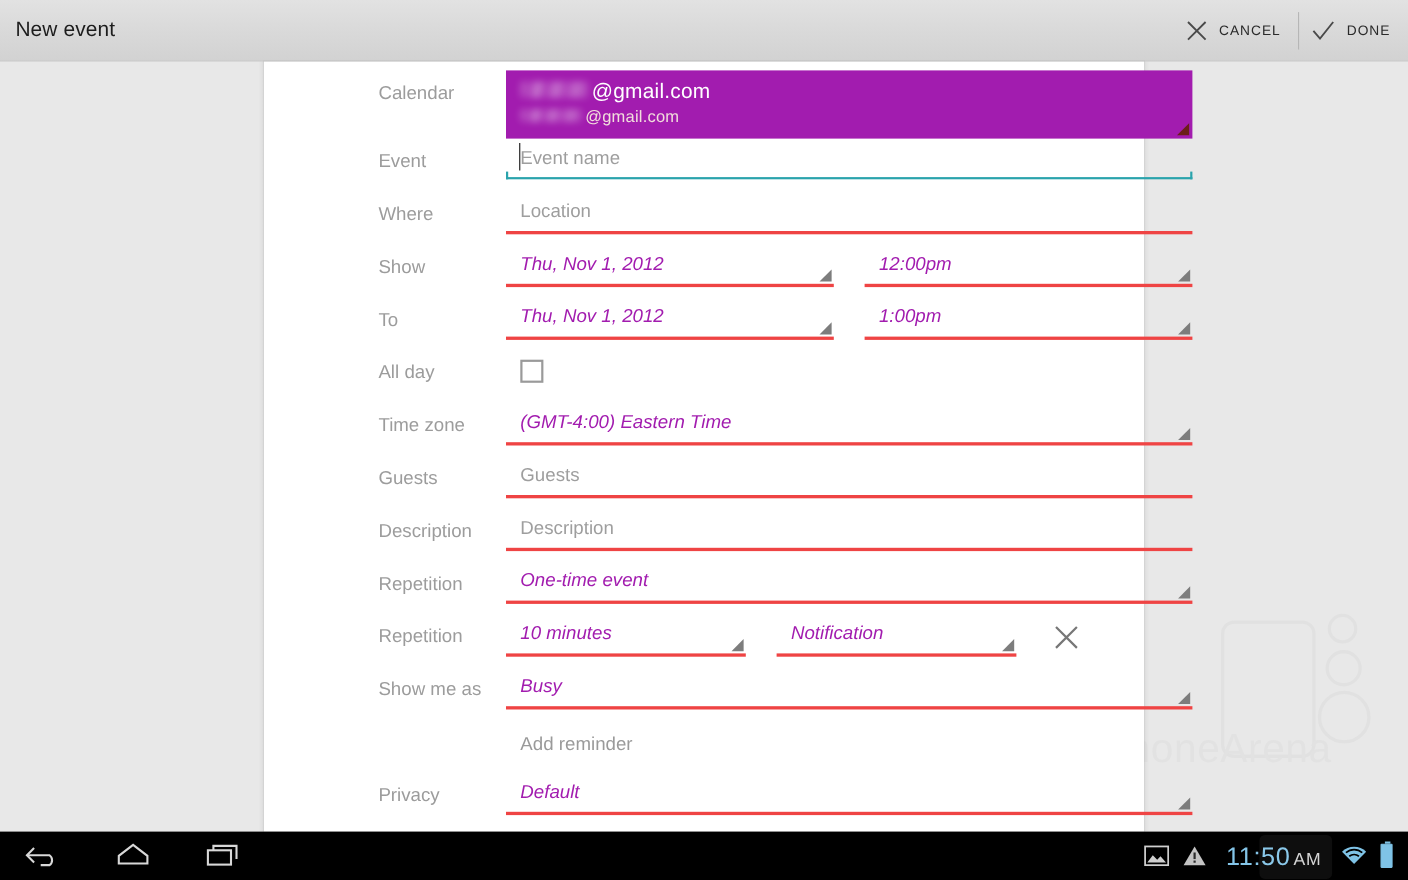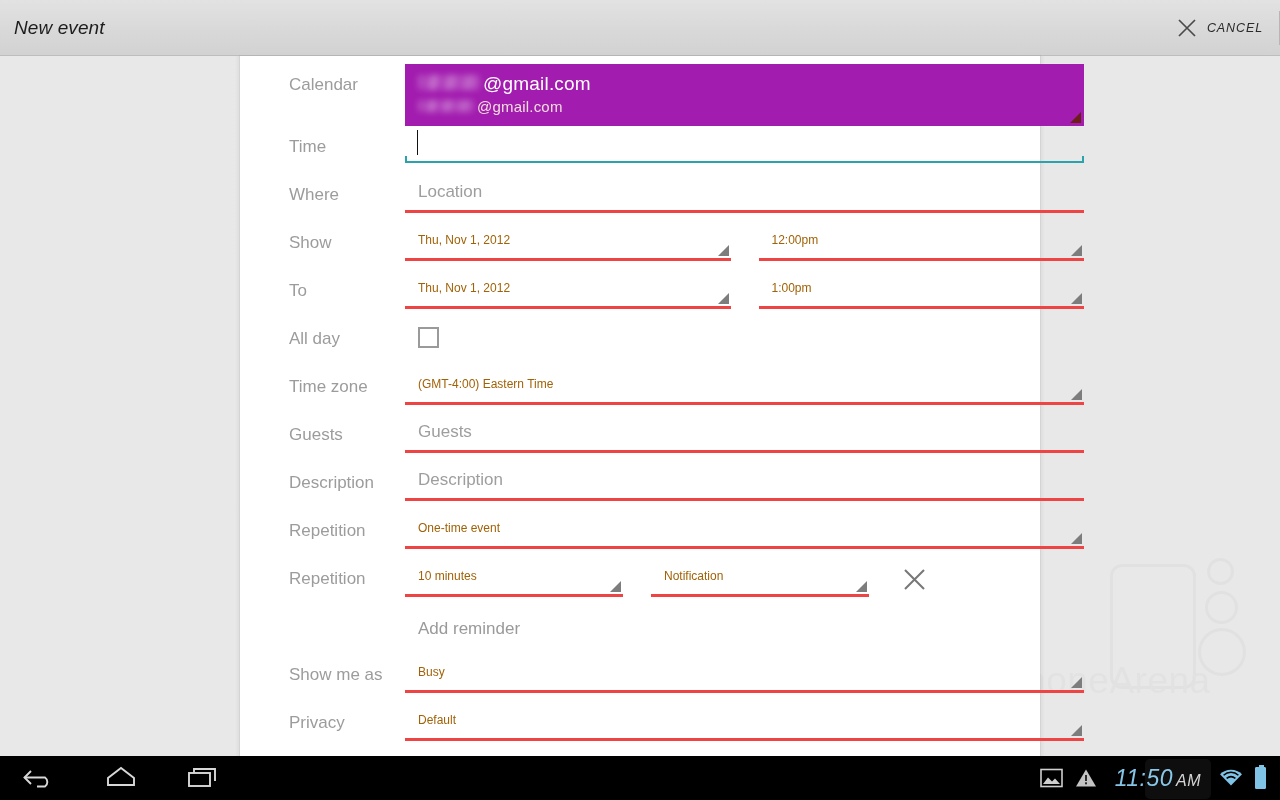--- a/index.html
+++ b/index.html
@@ -9,21 +9,21 @@
     background: #e9e9e9;
     overflow: hidden;
   }
   #screen { position: relative; width: 1280px; height: 800px; }
 
   
   .actionbar {
     position: absolute; left: 0; top: 0; width: 1280px; height: 56px;
     background: linear-gradient(to bottom, #e2e2e2 0%, #d9d9d9 52%, #d2d2d2 100%);
     border-bottom: 1px solid #bdbdbd;
-    display: flex; align-items: center; font-style: italic;
+    display: flex; align-items: center;
   }
   .ab-title {
     margin-left: 14px; font-size: 19px; color: #1d1d1d; letter-spacing: .1px;
   }
   .ab-actions { margin-left: auto; display: flex; align-items: center; height: 56px; }
   .ab-btn {
     display: flex; align-items: center; gap: 9px; height: 40px;
     padding: 0 16px 0 10px; cursor: default;
   }
   .ab-btn .lbl {
@@ -65,37 +65,37 @@
   .wm-c3 { right: -4px; top: 70px; width: 48px; height: 48px; background: #e8e8e8; }
   .wm-text {
     position: absolute; left: -28px; bottom: 6px;
     font-size: 37px; color: #dedede; letter-spacing: .5px; white-space: nowrap;
   }
   .wm-text b { font-weight: normal; }
 
   
   .form {
     position: absolute; left: 240px; top: 56px; width: 936px; bottom: 44px;
-    padding: 8px 92px 0 49px; overflow: hidden;
+    padding: 8px 92px 0 104px; overflow: hidden;
   }
   .row { display: flex; align-items: flex-start; min-height: 48px; }
   .label {
     width: 116px; flex: 0 0 116px; padding-top: 11px;
     font-size: 17px; color: #9c9c9c; line-height: 20px;
   }
   .fields { flex: 1; display: flex; gap: 28px; }
 
   
   .field {
     position: relative; flex: 1;
     border-bottom: 3px solid #ef4444;
     padding: 7px 2px 7px 13px;
     min-height: 37px;
   }
-  .field .val { font-size: 12px; color: #a16207; line-height: 22px; white-space: nowrap; }
+  .field .val { font-size: 17px; color: #a21caf; line-height: 22px; white-space: nowrap; font-style: italic; }
   .field .ph  { font-size: 17px; color: #9e9e9e; line-height: 22px; white-space: nowrap; }
   .caret {
     position: absolute; right: 2px; bottom: 2px;
     width: 0; height: 0;
     border-left: 11px solid transparent;
     border-bottom: 11px solid #7d7d7d;
   }
   .field.focused {
     border-bottom: 2px solid #2aa3ac;
     padding-bottom: 6px;
@@ -152,21 +152,21 @@
   .half { flex: 0 0 218px; }
   .half2 { flex: 0 0 218px; }
 
   
   .navbar {
     position: absolute; left: 0; bottom: 0; width: 1280px; height: 44px;
     background: #000; display: flex; align-items: center;
   }
   .nav-btns { display: flex; align-items: center; gap: 48px; padding-left: 22px; }
   .statusarea {
-    margin-left: auto; display: flex; align-items: center; gap: 12px; padding-right: 14px; font-style: italic;
+    margin-left: auto; display: flex; align-items: center; gap: 12px; padding-right: 14px;
   }
   .clock { font-size: 23px; color: #84c5e8; letter-spacing: .5px; font-weight: 300; }
   .ampm { font-size: 16px; color: #d3d3d3; letter-spacing: .5px; margin-left: 3px; }
   .clock-wrap { position: relative; display: flex; align-items: baseline; padding: 2px 6px; }
   .clock-hl {
     position: absolute; left: 36px; top: -4px; width: 66px; height: 40px;
     background: rgba(255,255,255,.055); border-radius: 5px;
   }
   .battery {
     width: 11px; height: 22px; border: 1px solid #7fc3e6; background: #7fc3e6; border-radius: 1px;
@@ -190,20 +190,28 @@
         <span>
           <svg width="22" height="22" viewBox="0 0 22 22">
             <path d="M3 3 L19 19 M19 3 L3 19" stroke="#4a4a4a" stroke-width="1.7" fill="none"></path>
           </svg>
         </span>
         <span class="lbl">CANCEL</span>
       </div>
 
       <div class="ab-divider"></div>
 
+      <div class="ab-btn">
+        <span>
+          <svg width="24" height="22" viewBox="0 0 24 22">
+            <path d="M3 11 L9 18 L21 3" stroke="#4a4a4a" stroke-width="1.7" fill="none"></path>
+          </svg>
+        </span>
+        <span class="lbl">DONE</span>
+      </div>
 
     </div>
   </div>
 
   <div class="bg-left"></div>
   <div class="bg-right">
     <div class="watermark">
       <div class="wm-phone"></div>
       <div class="wm-c1"></div>
       <div class="wm-c2"></div>
@@ -230,24 +238,25 @@
           <div class="cal-line2">
             <span class="blur2"></span>
             <span class="cal-dom2">@gmail.com</span>
           </div>
           <div class="cal-caret"></div>
         </div>
       </div>
     </div>
 
     <div class="row">
-      <div class="label">Time</div>
+      <div class="label">Event</div>
       <div class="fields">
         <div class="field focused">
           <div class="textcursor"></div>
+          <div class="ph">Event name</div>
         </div>
       </div>
     </div>
 
     <div class="row">
       <div class="label">Where</div>
       <div class="fields">
         <div class="field">
           <div class="ph">Location</div>
         </div>
@@ -342,33 +351,33 @@
           <span>
             <svg width="25" height="25" viewBox="0 0 25 25">
               <path d="M3 3 L22 22 M22 3 L3 22" stroke="#777777" stroke-width="2" fill="none"></path>
             </svg>
           </span>
         </div>
       </div>
     </div>
 
     <div class="row">
+      <div class="label">Show me as</div>
+      <div class="fields">
+        <div class="field">
+          <div class="val">Busy</div>
+          <div class="caret"></div>
+        </div>
+      </div>
+    </div>
+
+    <div class="row">
       <div class="label"></div>
       <div class="fields">
         <div class="addreminder">Add reminder</div>
-      </div>
-    </div>
-
-    <div class="row">
-      <div class="label">Show me as</div>
-      <div class="fields">
-        <div class="field">
-          <div class="val">Busy</div>
-          <div class="caret"></div>
-        </div>
       </div>
     </div>
 
     <div class="row">
       <div class="label">Privacy</div>
       <div class="fields">
         <div class="field">
           <div class="val">Default</div>
           <div class="caret"></div>
         </div>

